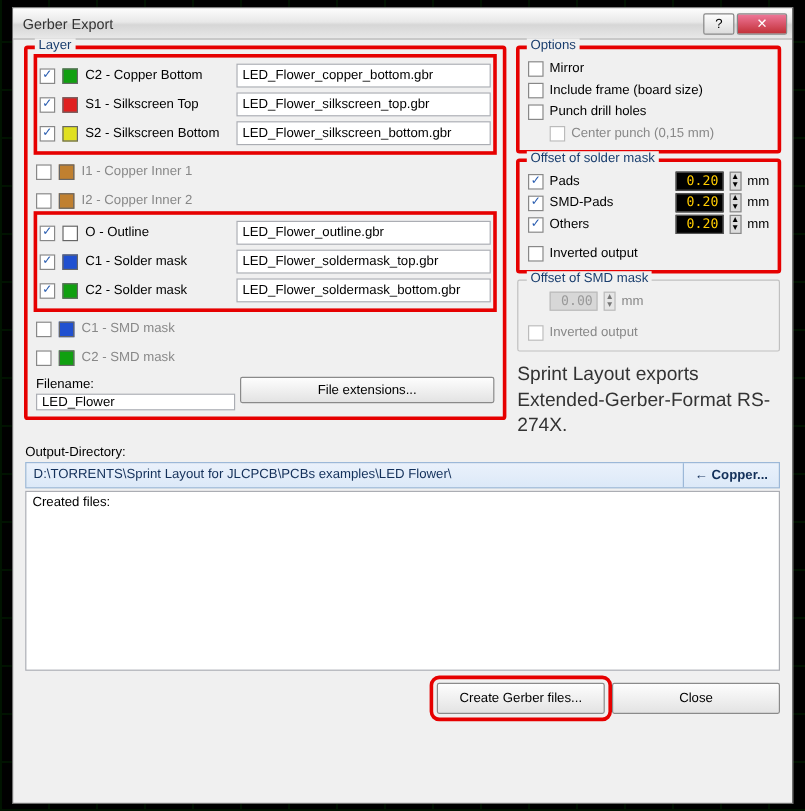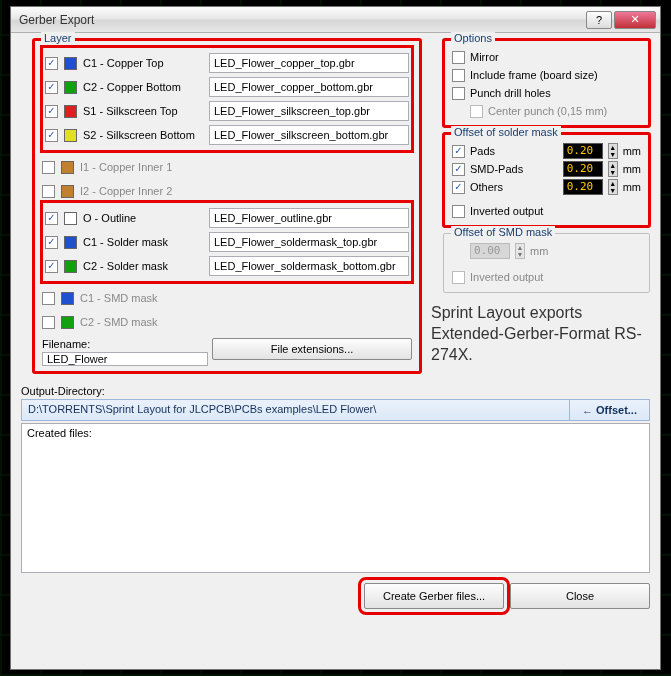--- a/index.html
+++ b/index.html
@@ -68,21 +68,20 @@
   }
   .top-row { display: flex; gap: 10px; }
   .left-col { width: 400px; }
   .right-col { flex: 1; }
   .group {
     border: 1px solid #c0c0c0;
     border-radius: 2px;
     padding: 8px 8px 6px 8px;
     margin-bottom: 6px;
     position: relative;
-    margin-left: 12px;
   }
   .group > .legend {
     position: absolute;
     top: -8px; left: 7px;
     background: #f0f0f0;
     padding: 0 3px;
     font-size: 11px;
     color: #1a3e6e;
   }
   .highlight { outline: 3px solid #e60000; outline-offset: -2px; }
@@ -127,21 +126,21 @@
     padding: 0 10px;
     display: inline-flex; align-items: center; justify-content: center;
     font-size: 11px;
   }
   .btn.wide { width: 252px; }
   .opt-row { display:flex; align-items:center; gap:5px; height:18px; }
   .indent { padding-left: 18px; color:#888; }
   .numbox {
     width: 40px; height: 16px;
     background: #000; color: #ffcc00;
-    padding: 0 3px;
+    text-align: right; padding: 0 3px;
     font-family: Consolas, monospace;
     font-size: 11px;
     border: 1px solid #555;
   }
   .spin { width:10px; height:16px; background:#ddd; border:1px solid #888; font-size:7px; display:flex; flex-direction:column;}
   .spin span{flex:1; text-align:center; line-height:7px;}
   .numbox.disabled { background:#d7d7d7; color:#999; border-color:#bbb;}
   .export-note { font-size:16px; color:#333; margin-top:10px; line-height:1.3;}
   .outdir-label { margin-top:6px; margin-bottom:2px; }
   .outdir-bar {
@@ -180,26 +179,20 @@
   <div class="content">
     <div class="top-row">
 
       <div class="left-col">
         <div class="group highlight">
           <span class="legend">Layer</span>
 
           <div class="sub-highlight" id="layers-block">
               <div class="layer-row">
                 <span class="cb check"></span>
-                <span class="swatch" style="background:#2050d0"></span>
-                <span class="lname ">C1 - Copper Top</span>
-                <input class="finput" value="LED_Flower_copper_top.gbr" style="">
-              </div>
-              <div class="layer-row">
-                <span class="cb check"></span>
                 <span class="swatch" style="background:#10a010"></span>
                 <span class="lname ">C2 - Copper Bottom</span>
                 <input class="finput" value="LED_Flower_copper_bottom.gbr" style="">
               </div>
               <div class="layer-row">
                 <span class="cb check"></span>
                 <span class="swatch" style="background:#e02020"></span>
                 <span class="lname ">S1 - Silkscreen Top</span>
                 <input class="finput" value="LED_Flower_silkscreen_top.gbr" style="">
               </div>
@@ -345,21 +338,21 @@
 
         <div class="export-note">Sprint Layout exports Extended-Gerber-Format RS-274X.</div>
       </div>
     </div>
 
     <div class="outdir-label">Output-Directory:</div>
     <div class="outdir-bar">
       <div class="outdir-path">D:\TORRENTS\Sprint Layout for JLCPCB\PCBs examples\LED Flower\</div>
       <div class="outdir-change">
           <span>←</span>
-          <span>Offset...</span>
+          <span>Copper...</span>
         </div>
     </div>
     <div class="created-box">
       <span>Created files:</span>
     </div>
 
     <div class="bottom-btns">
       <button class="btn big btn-highlight">Create Gerber files...</button>
       <button class="btn big">Close</button>
     </div>

